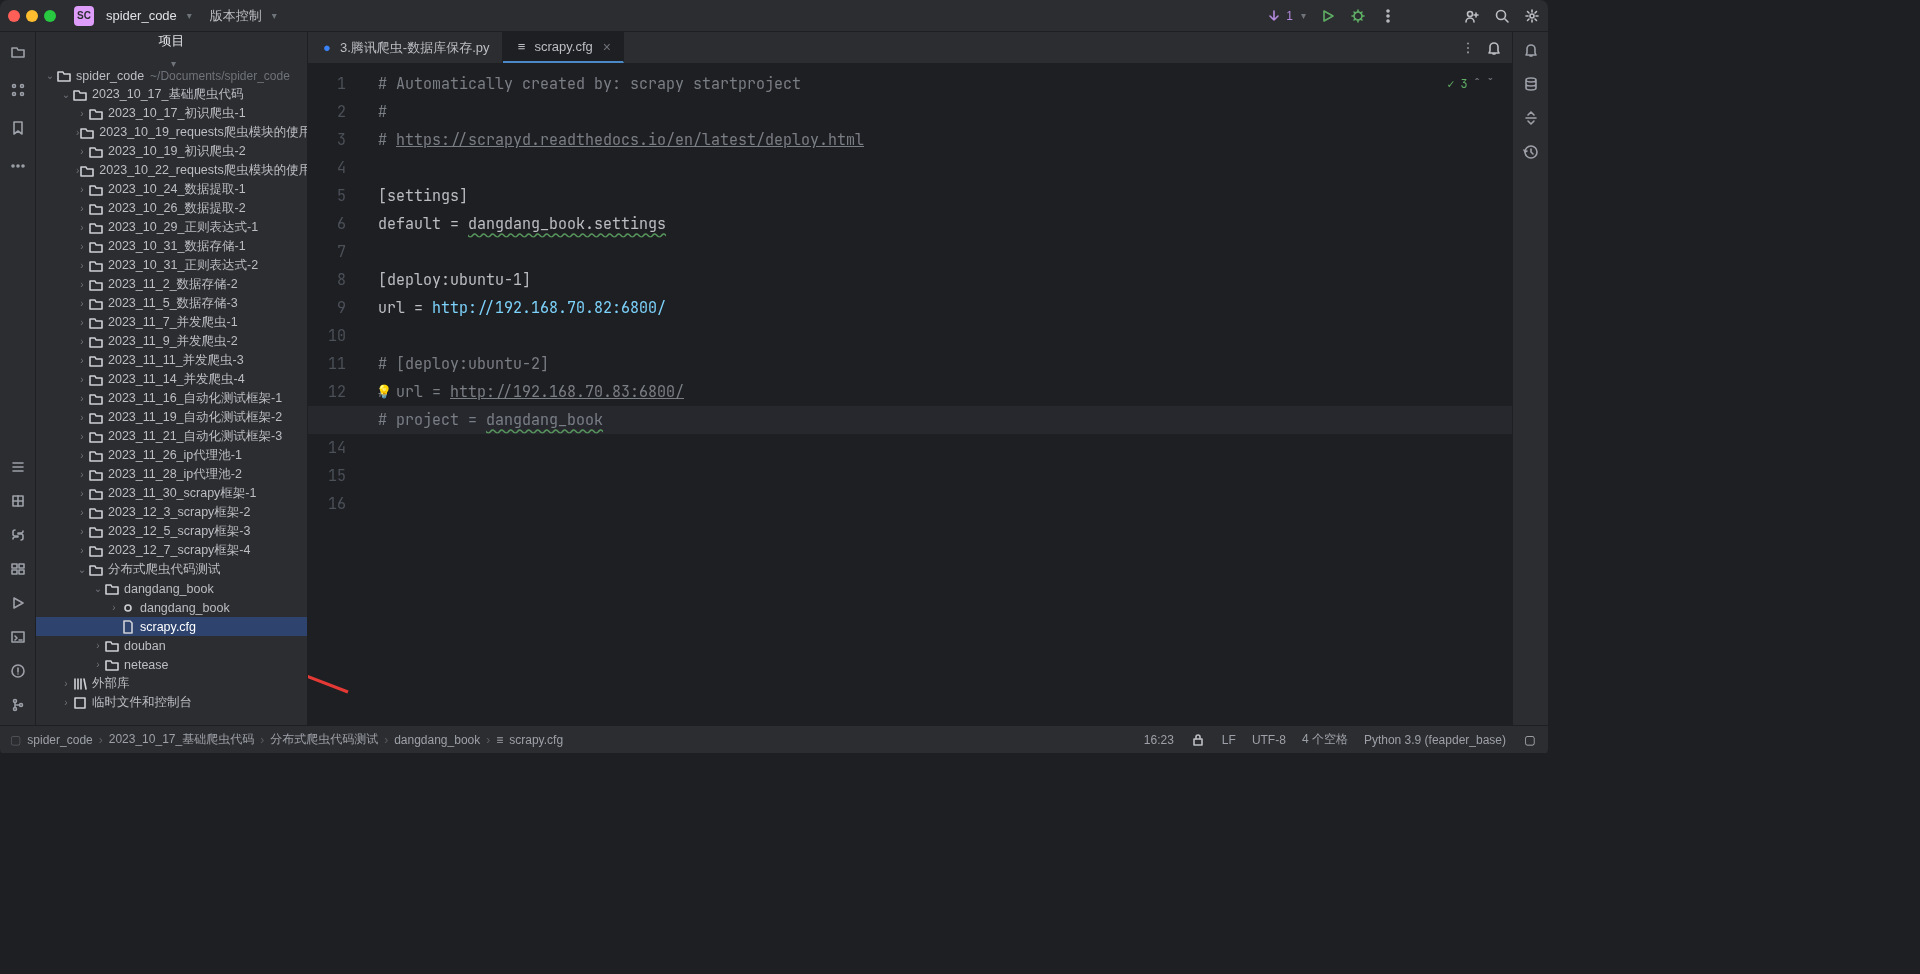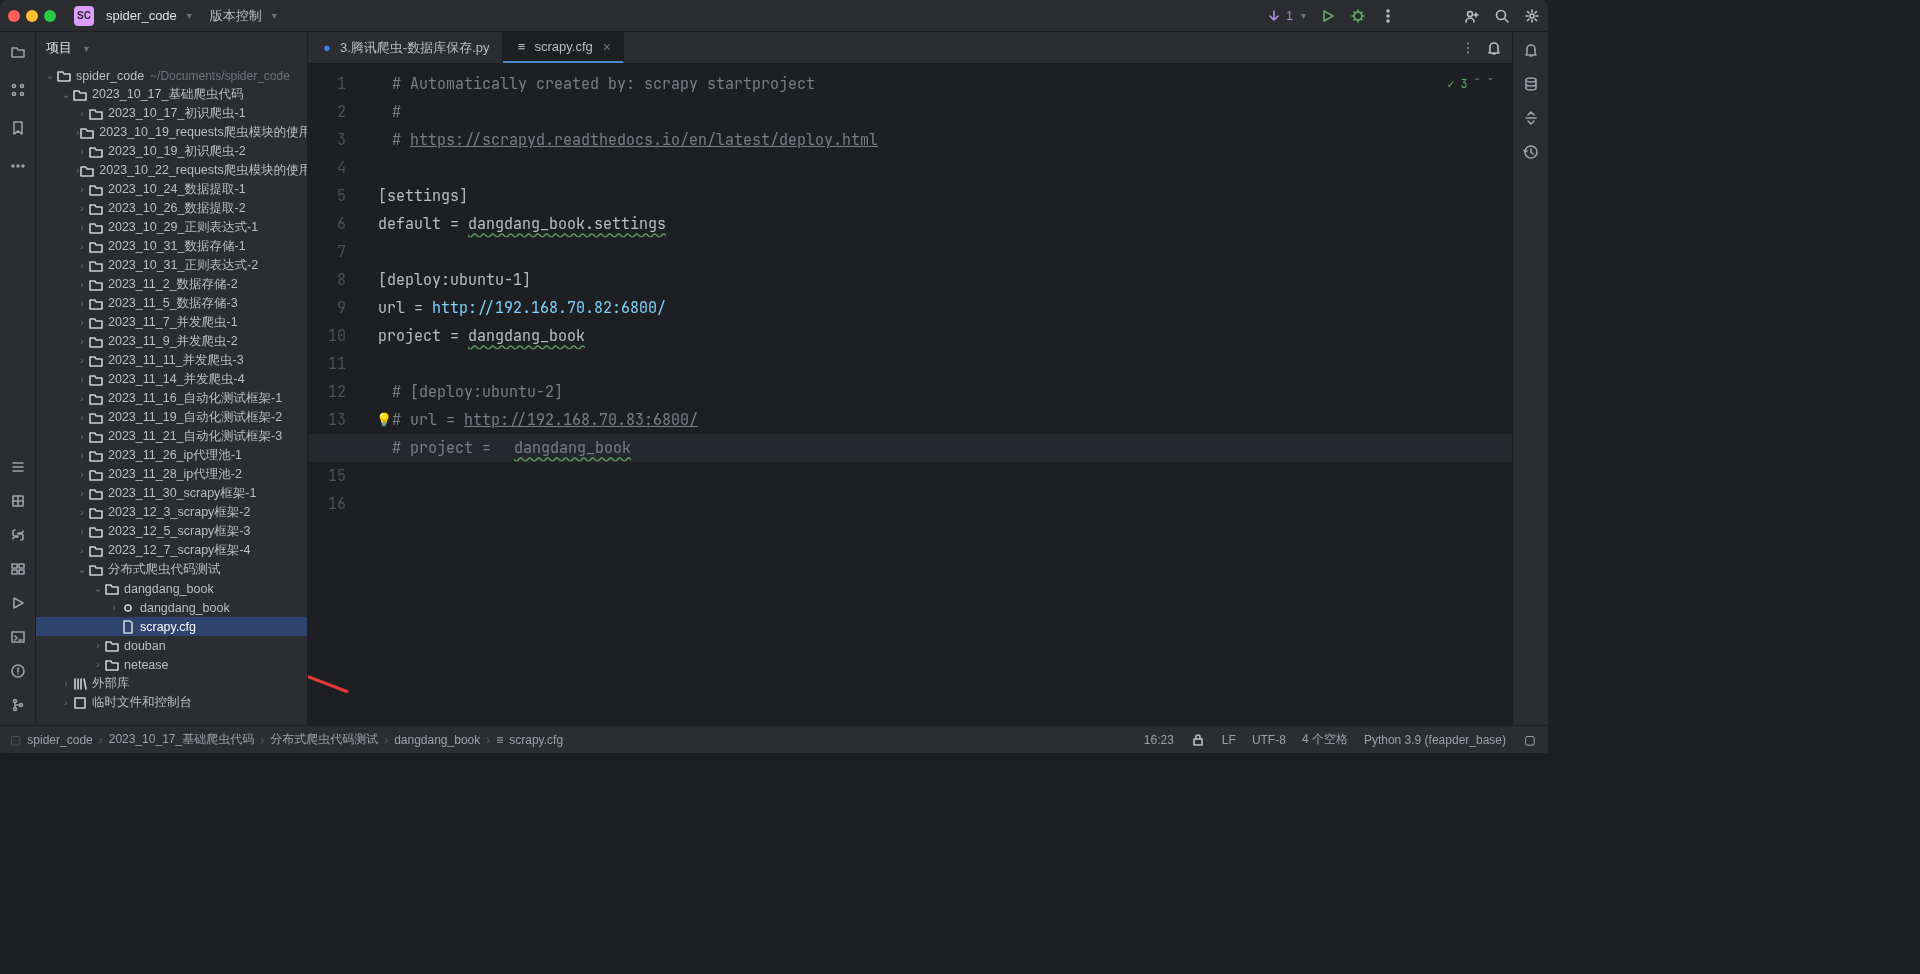--- a/index.html
+++ b/index.html
@@ -48,21 +48,21 @@
 }
 .left-gutter .icon-btn { width: 20px; height: 20px; color: #9da0a8; }
 .left-gutter-bottom { margin-top: auto; display: flex; flex-direction: column; gap: 14px; padding-bottom: 10px; }
 
 .sidebar {
   width: 272px; background: #2b2d30; display: flex; flex-direction: column;
   border-right: 1px solid #1e1f22;
 }
 .sidebar-header {
   height: 32px; display: flex; align-items: center; padding: 0 10px;
-  color: #dfe1e5; font-size: 13px; gap: 8px;
+  color: #dfe1e5; font-size: 13px; gap: 8px; flex-direction: column;
 }
 .tree { flex: 1; overflow: auto; font-size: 12.5px; padding-top: 2px; }
 .tree-item {
   display: flex; align-items: center; height: 19px; padding-left: 8px;
   cursor: pointer; white-space: nowrap; color: #bcbec4;
 }
 .tree-item.selected { background: #2e436e; color: #fff; }
 .tree-chevron { width: 12px; color: #6f737a; font-size: 10px; display: inline-block; text-align: center; }
 .folder-icon, .file-icon { width: 16px; margin-right: 4px; color: #ced0d6; display: inline-flex; align-items: center; justify-content: center; }
 .root-path { color: #6f737a; font-size: 12px; margin-left: 6px; }
@@ -87,21 +87,21 @@
   font-size: 15px; text-align: right; padding-right: 20px; padding-top: 6px;
 }
 .gutter .ln { height: 28px; line-height: 28px; }
 .code {
   flex: 1; font-family: "JetBrains Mono", Menlo, Consolas, monospace;
   font-size: 15px; padding-top: 6px; padding-left: 12px; line-height: 28px;
   color: #bcbec4; position: relative;
 }
 .code-line { height: 28px; white-space: pre; position: relative; }
 .code-line.current { background: #26282e; margin-left: -70px; padding-left: 70px; }
-.c-comment { color: #7a7e85; margin-left: 14px; }
+.c-comment { color: #7a7e85; }
 .c-section { color: #bcbec4; }
 .c-key { color: #bcbec4; }
 .c-link { color: #7a7e85; text-decoration: underline; }
 .c-val { color: #7dd3fc; }
 .wavy { text-decoration: underline wavy #57965c; text-underline-offset: 3px; }
 .bulb { position: absolute; left: -2px; color: #f2c55c; font-size: 13px; }
 
 .editor-topright {
   position: absolute; right: 18px; top: 6px; display: flex; align-items: center;
   gap: 6px; color: #5fad65; font-size: 12px;
@@ -640,21 +640,20 @@
         </div>
         <div class="code-line"><span class="c-comment"># Automatically created by: scrapy startproject</span></div>
         <div class="code-line"><span class="c-comment">#</span></div>
         <div class="code-line"><span class="c-comment"># </span><span class="c-link">https://scrapyd.readthedocs.io/en/latest/deploy.html</span></div>
         <div class="code-line"></div>
         <div class="code-line"><span class="c-section">[settings]</span></div>
         <div class="code-line"><span class="c-key">default = </span><span class="wavy">dangdang_book.settings</span></div>
         <div class="code-line"></div>
         <div class="code-line"><span class="c-section">[deploy:ubuntu-1]</span></div>
         <div class="code-line"><span class="c-key">url = </span><span class="c-val">http://192.168.70.82:6800/</span></div>
-        <div class="code-line"><span class="c-key">project = </span><span class="wavy">dangdang_book</span></div>
         <div class="code-line"></div>
         <div class="code-line"><span class="c-comment"># [deploy:ubuntu-2]</span></div>
         <div class="code-line"><span class="bulb">💡</span><span class="c-comment"># url = </span><span class="c-link">http://192.168.70.83:6800/</span></div>
         <div class="code-line current"><span class="c-comment"># project = </span><span class="c-comment wavy">dangdang_book</span></div>
       </div>
     </div>
 
     <svg class="arrow-svg" width="1200" height="700">
       <defs>
           <marker id="ah" markerWidth="10" markerHeight="10" refX="2" refY="3" orient="auto">

